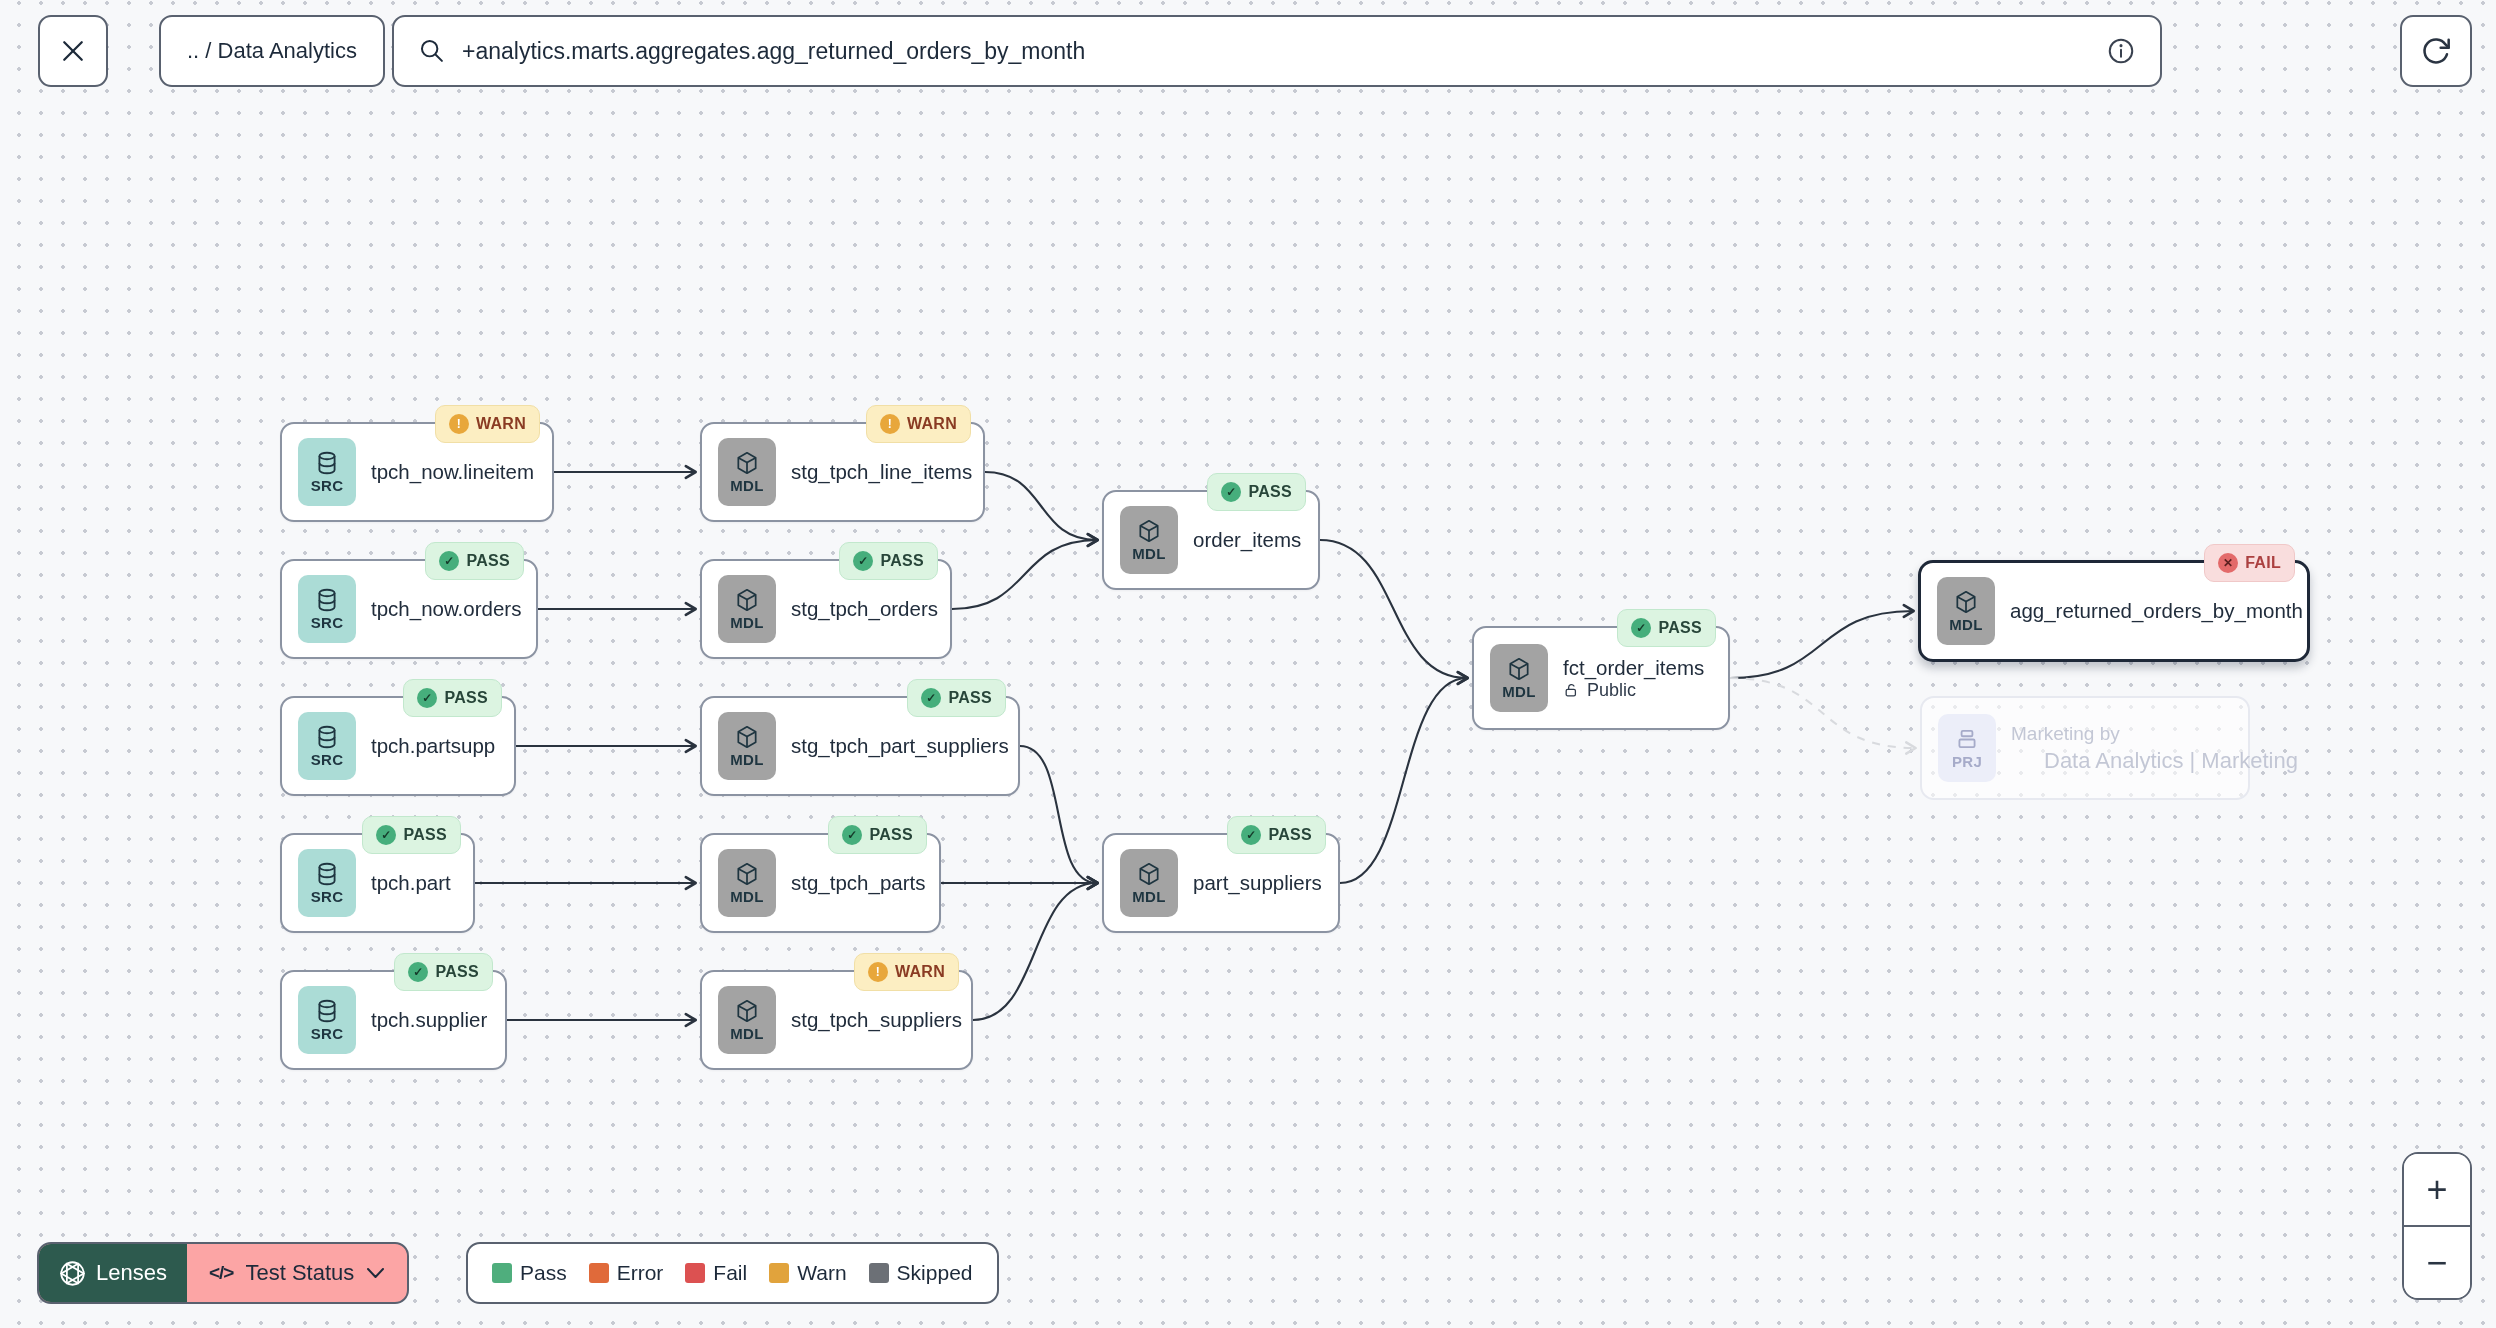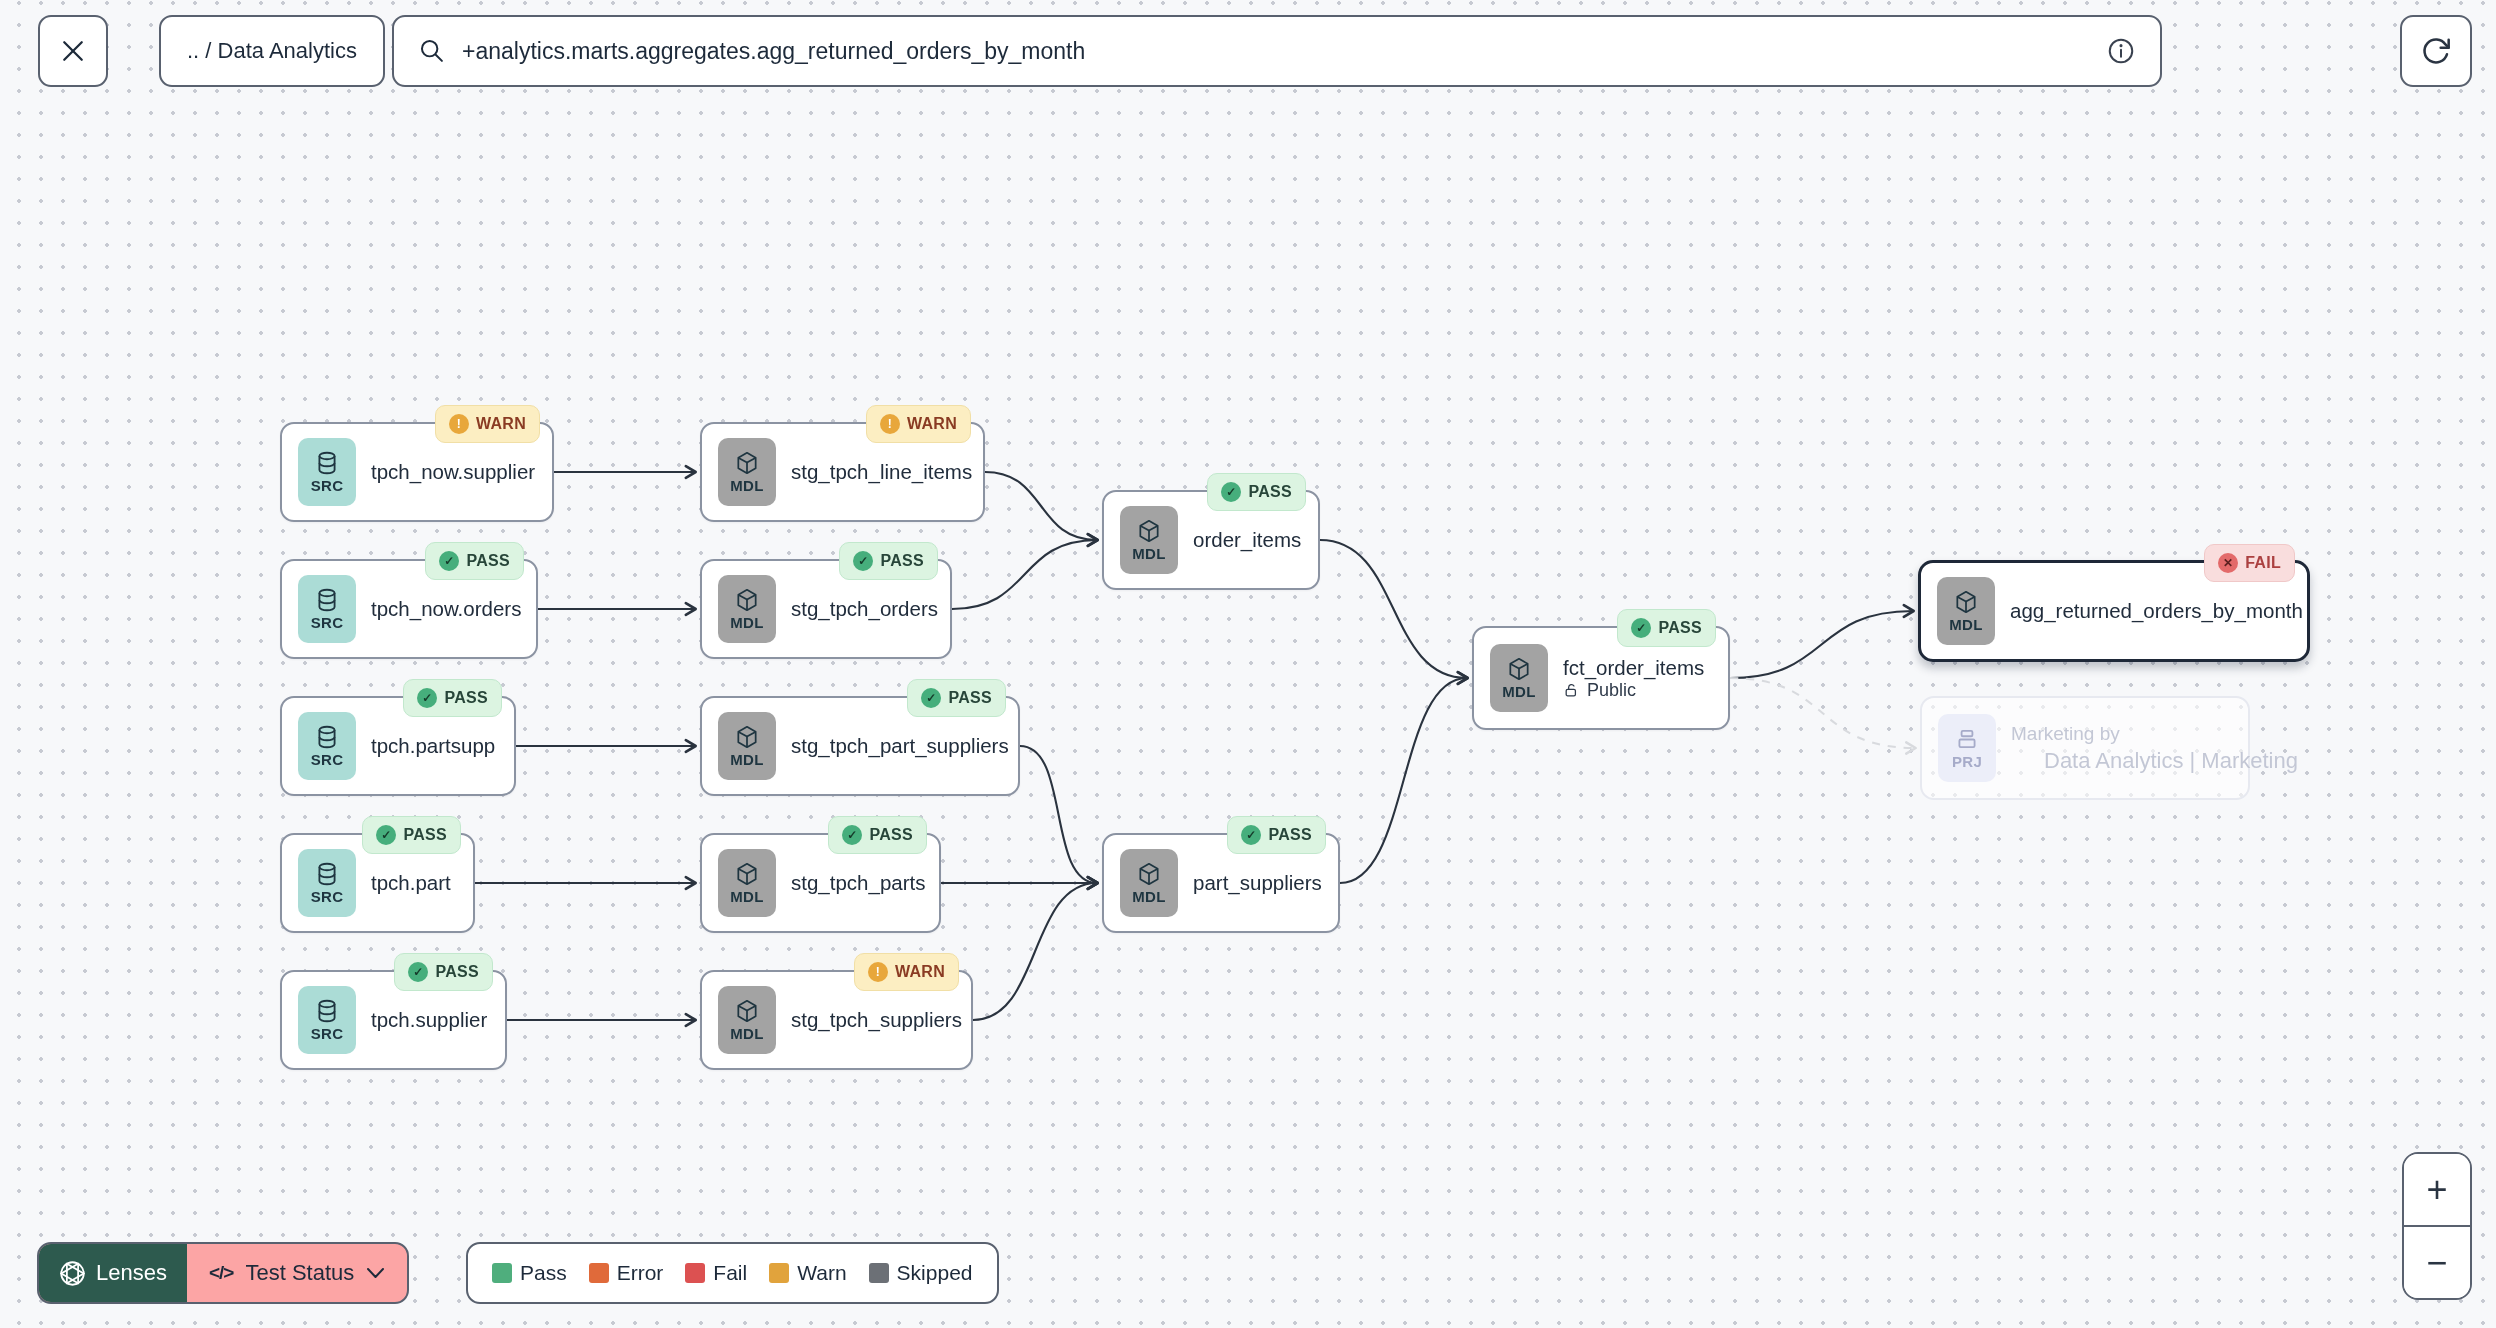--- a/index.html
+++ b/index.html
@@ -143,21 +143,21 @@
       <span>WARN</span>
         </span>
         <span class="chip src">
     <svg class="icon" width="26" height="26" viewBox="0 0 24 24" fill="none" stroke="#1e3540" stroke-width="1.7">
             <ellipse cx="12" cy="5.5" rx="7" ry="3"></ellipse>
             <path d="M5 5.5 v13 c0 1.7 3.1 3 7 3 s7 -1.3 7 -3 v-13"></path>
             <path d="M5 12 c0 1.7 3.1 3 7 3 s7 -1.3 7 -3"></path>
           </svg>
           <span class="chip-label">SRC</span>
         </span>
-        <span class="node-label">tpch_now.supplier</span>
+        <span class="node-label">tpch_now.lineitem</span>
       </div>
       <div class="node" style="left: 700px; top: 422px; width: 285px; height: 100px;">
         <span class="badge warn">
       <span class="dot">!</span>
       <span>WARN</span>
         </span>
         <span class="chip mdl">
     <svg class="icon" width="26" height="26" viewBox="0 0 24 24" fill="none" stroke="#1e3540" stroke-width="1.6" stroke-linejoin="round">
             <path d="M12 2.6 L20 7.1 V16.9 L12 21.4 L4 16.9 V7.1 Z"></path>
             <path d="M4.3 7.3 L12 11.6 L19.7 7.3"></path>

